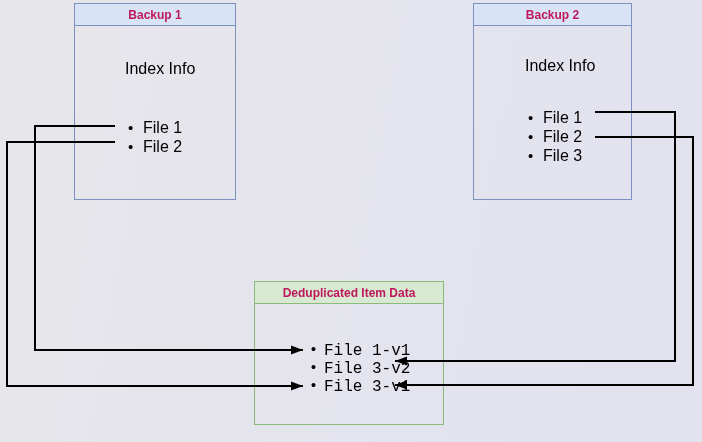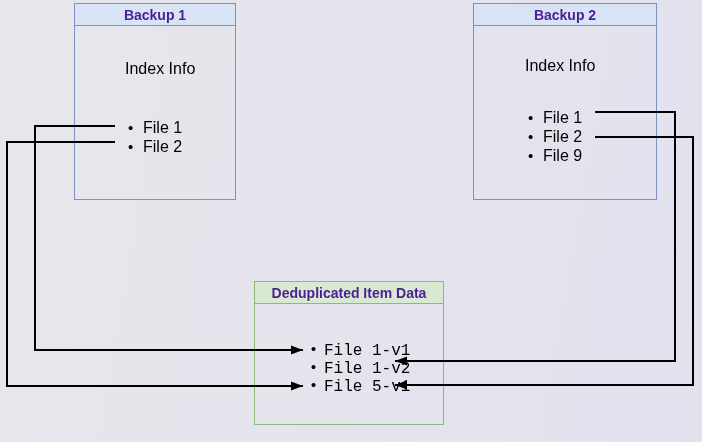--- a/index.html
+++ b/index.html
@@ -20,23 +20,23 @@
     border-width: 1.5px;
     background: transparent;
     box-sizing: border-box;
   }
   .node.blue  { border-color: #7d91c1; }
   .node.green { border-color: #8cba7a; }
   .node-header {
     height: 22px;
     line-height: 22px;
     text-align: center;
-    font-size: 14px;
+    font-size: 12px;
     font-weight: bold;
-    color: #4c1d95;
+    color: #be185d;
     box-sizing: border-box;
   }
   .blue  .node-header { background: #d8e4f6; border-bottom: 1.5px solid #7d91c1; }
   .green .node-header { background: #d8e9d2; border-bottom: 1.5px solid #8cba7a; }
   .index-label {
     position: absolute;
     font-size: 16px;
     color: #000;
     white-space: nowrap;
     margin-left: 26px;
@@ -81,36 +81,36 @@
 
   <div class="node blue" style="left:74px; top:3px; width:162px; height:197px;">
     <div class="node-header">Backup 1</div>
     <div class="index-label" style="left:24px; top:56px;">Index Info</div>
     <ul class="file-list bk" style="left:53px; top:114px;">
       <li>File 1</li>
       <li>File 2</li>
     </ul>
   </div>
 
-  <div class="node blue" style="left:473px; top:3px; width:184px; height:197px;">
+  <div class="node blue" style="left:473px; top:3px; width:159px; height:197px;">
     <div class="node-header">Backup 2</div>
     <div class="index-label" style="left:25px; top:53px;">Index Info</div>
     <ul class="file-list bk" style="left:54px; top:104px;">
       <li>File 1</li>
       <li>File 2</li>
-      <li>File 9</li>
+      <li>File 3</li>
     </ul>
   </div>
 
   <div class="node green" style="left:254px; top:281px; width:190px; height:144px;">
     <div class="node-header">Deduplicated Item Data</div>
     <ul class="file-list dd" style="left:54px; top:60px;">
       <li>File 1-v1</li>
-      <li>File 1-v2</li>
-      <li>File 5-v1</li>
+      <li>File 3-v2</li>
+      <li>File 3-v1</li>
     </ul>
   </div>
 
   <svg id="wires" viewBox="0 0 702 442" xmlns="http://www.w3.org/2000/svg">
     <defs>
       <marker id="arrow" markerUnits="userSpaceOnUse" markerWidth="14" markerHeight="11" refX="12.5" refY="5" orient="auto">
         <path d="M0.5,0.5 L12.5,5 L0.5,9.5 Z" fill="#000"></path>
       </marker>
     </defs>
     <polyline points="115,126 35,126 35,350 303,350" marker-end="url(#arrow)"></polyline>

